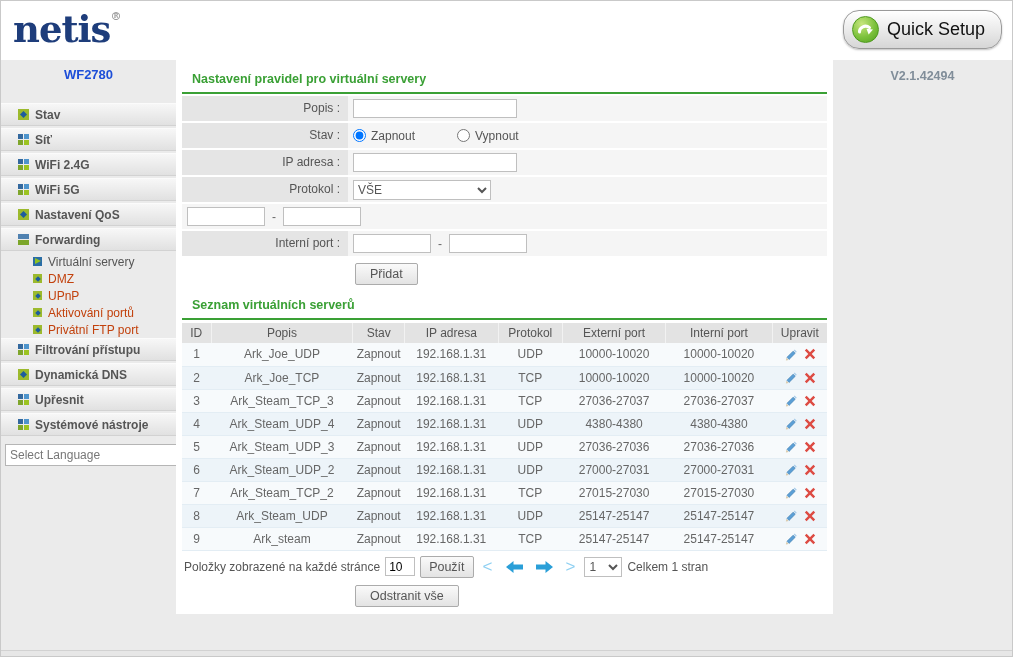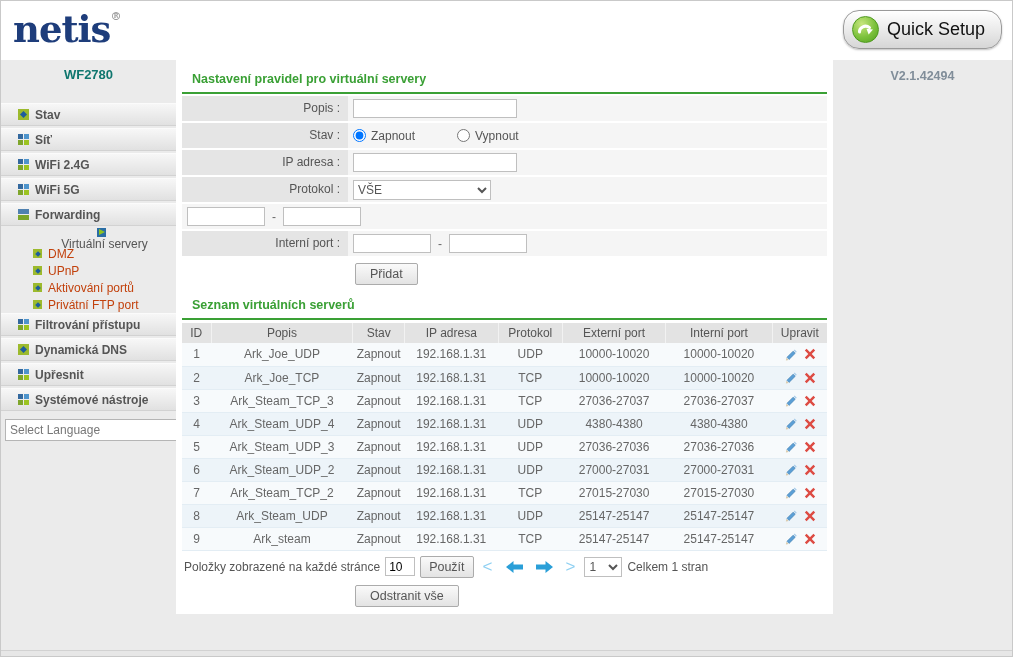--- a/index.html
+++ b/index.html
@@ -23,29 +23,29 @@
     border: 1px solid #9a9a9a; border-radius: 16px;
     box-shadow: 0 1px 2px rgba(0,0,0,.25), inset 0 1px 0 #fff;
     font-size: 18px; color: #111; cursor: pointer; }
   .qs-icon { width: 27px; height: 27px; border-radius: 50%;
     background: radial-gradient(circle at 35% 28%, #c7e67e, #7cc13c 55%, #51a01f);
     border: 1px solid #4e9a1e; display: flex; align-items: center; justify-content: center; }
   
   .page { display: flex; height: 590px; background: #ebebeb; }
   .sidebar { width: 175px; flex: 0 0 175px; }
   .model { height: 30px; line-height: 30px; text-align: center;
-    color: #0f766e; font-weight: bold; font-size: 13px; }
+    color: #1d4ed8; font-weight: bold; font-size: 13px; }
   .nav { margin-top: 13px; }
   .nav-bar { height: 23px; margin-bottom: 2px; display: flex; align-items: center;
     padding-left: 17px; cursor: pointer; font-weight: bold; color: #555;
     background: linear-gradient(#f7f7f7, #e1e1e1);
     border-bottom: 1px solid #d2d2d2; border-top: 1px solid #fbfbfb; }
   .nav-sub { height: 17px; display: flex; align-items: center;
     padding-left: 32px; cursor: pointer; color: #c2410c; }
-  .nav-sub.active { color: #555; flex-direction: column; }
+  .nav-sub.active { color: #555; }
   
   .ic { display: inline-block; width: 11px; height: 11px; margin-right: 6px;
     position: relative; flex: 0 0 auto; }
   .ic-grid { background-image: linear-gradient(#33689e,#33689e), linear-gradient(#4e94cc,#4e94cc),
       linear-gradient(#7fa62c,#7fa62c), linear-gradient(#9cc421,#9cc421);
     background-size: 5px 5px; background-position: 0 0, 6px 0, 0 6px, 6px 6px;
     background-repeat: no-repeat; }
   .ic-diamond { background: #9cba2d; }
   .ic-diamond::after { content: ""; position: absolute; left: 3px; top: 3px;
     width: 5px; height: 5px; background: #1d5d9e; transform: rotate(45deg); }
@@ -141,20 +141,24 @@
         </div>
         <div class="nav-bar">
           <span class="ic ic-grid"></span>
           <span>WiFi 2.4G</span>
         </div>
         <div class="nav-bar">
           <span class="ic ic-grid"></span>
           <span>WiFi 5G</span>
         </div>
         <div class="nav-bar">
+          <span class="ic ic-diamond"></span>
+          <span>Nastavení QoS</span>
+        </div>
+        <div class="nav-bar">
           <span class="ic ic-bars"></span>
           <span>Forwarding</span>
         </div>
         <div class="nav-sub active">
           <span class="ic ic-play"></span>
           <span>Virtuální servery</span>
         </div>
         <div class="nav-sub">
           <span class="ic ic-diamond-sub"></span>
           <span>DMZ</span>

